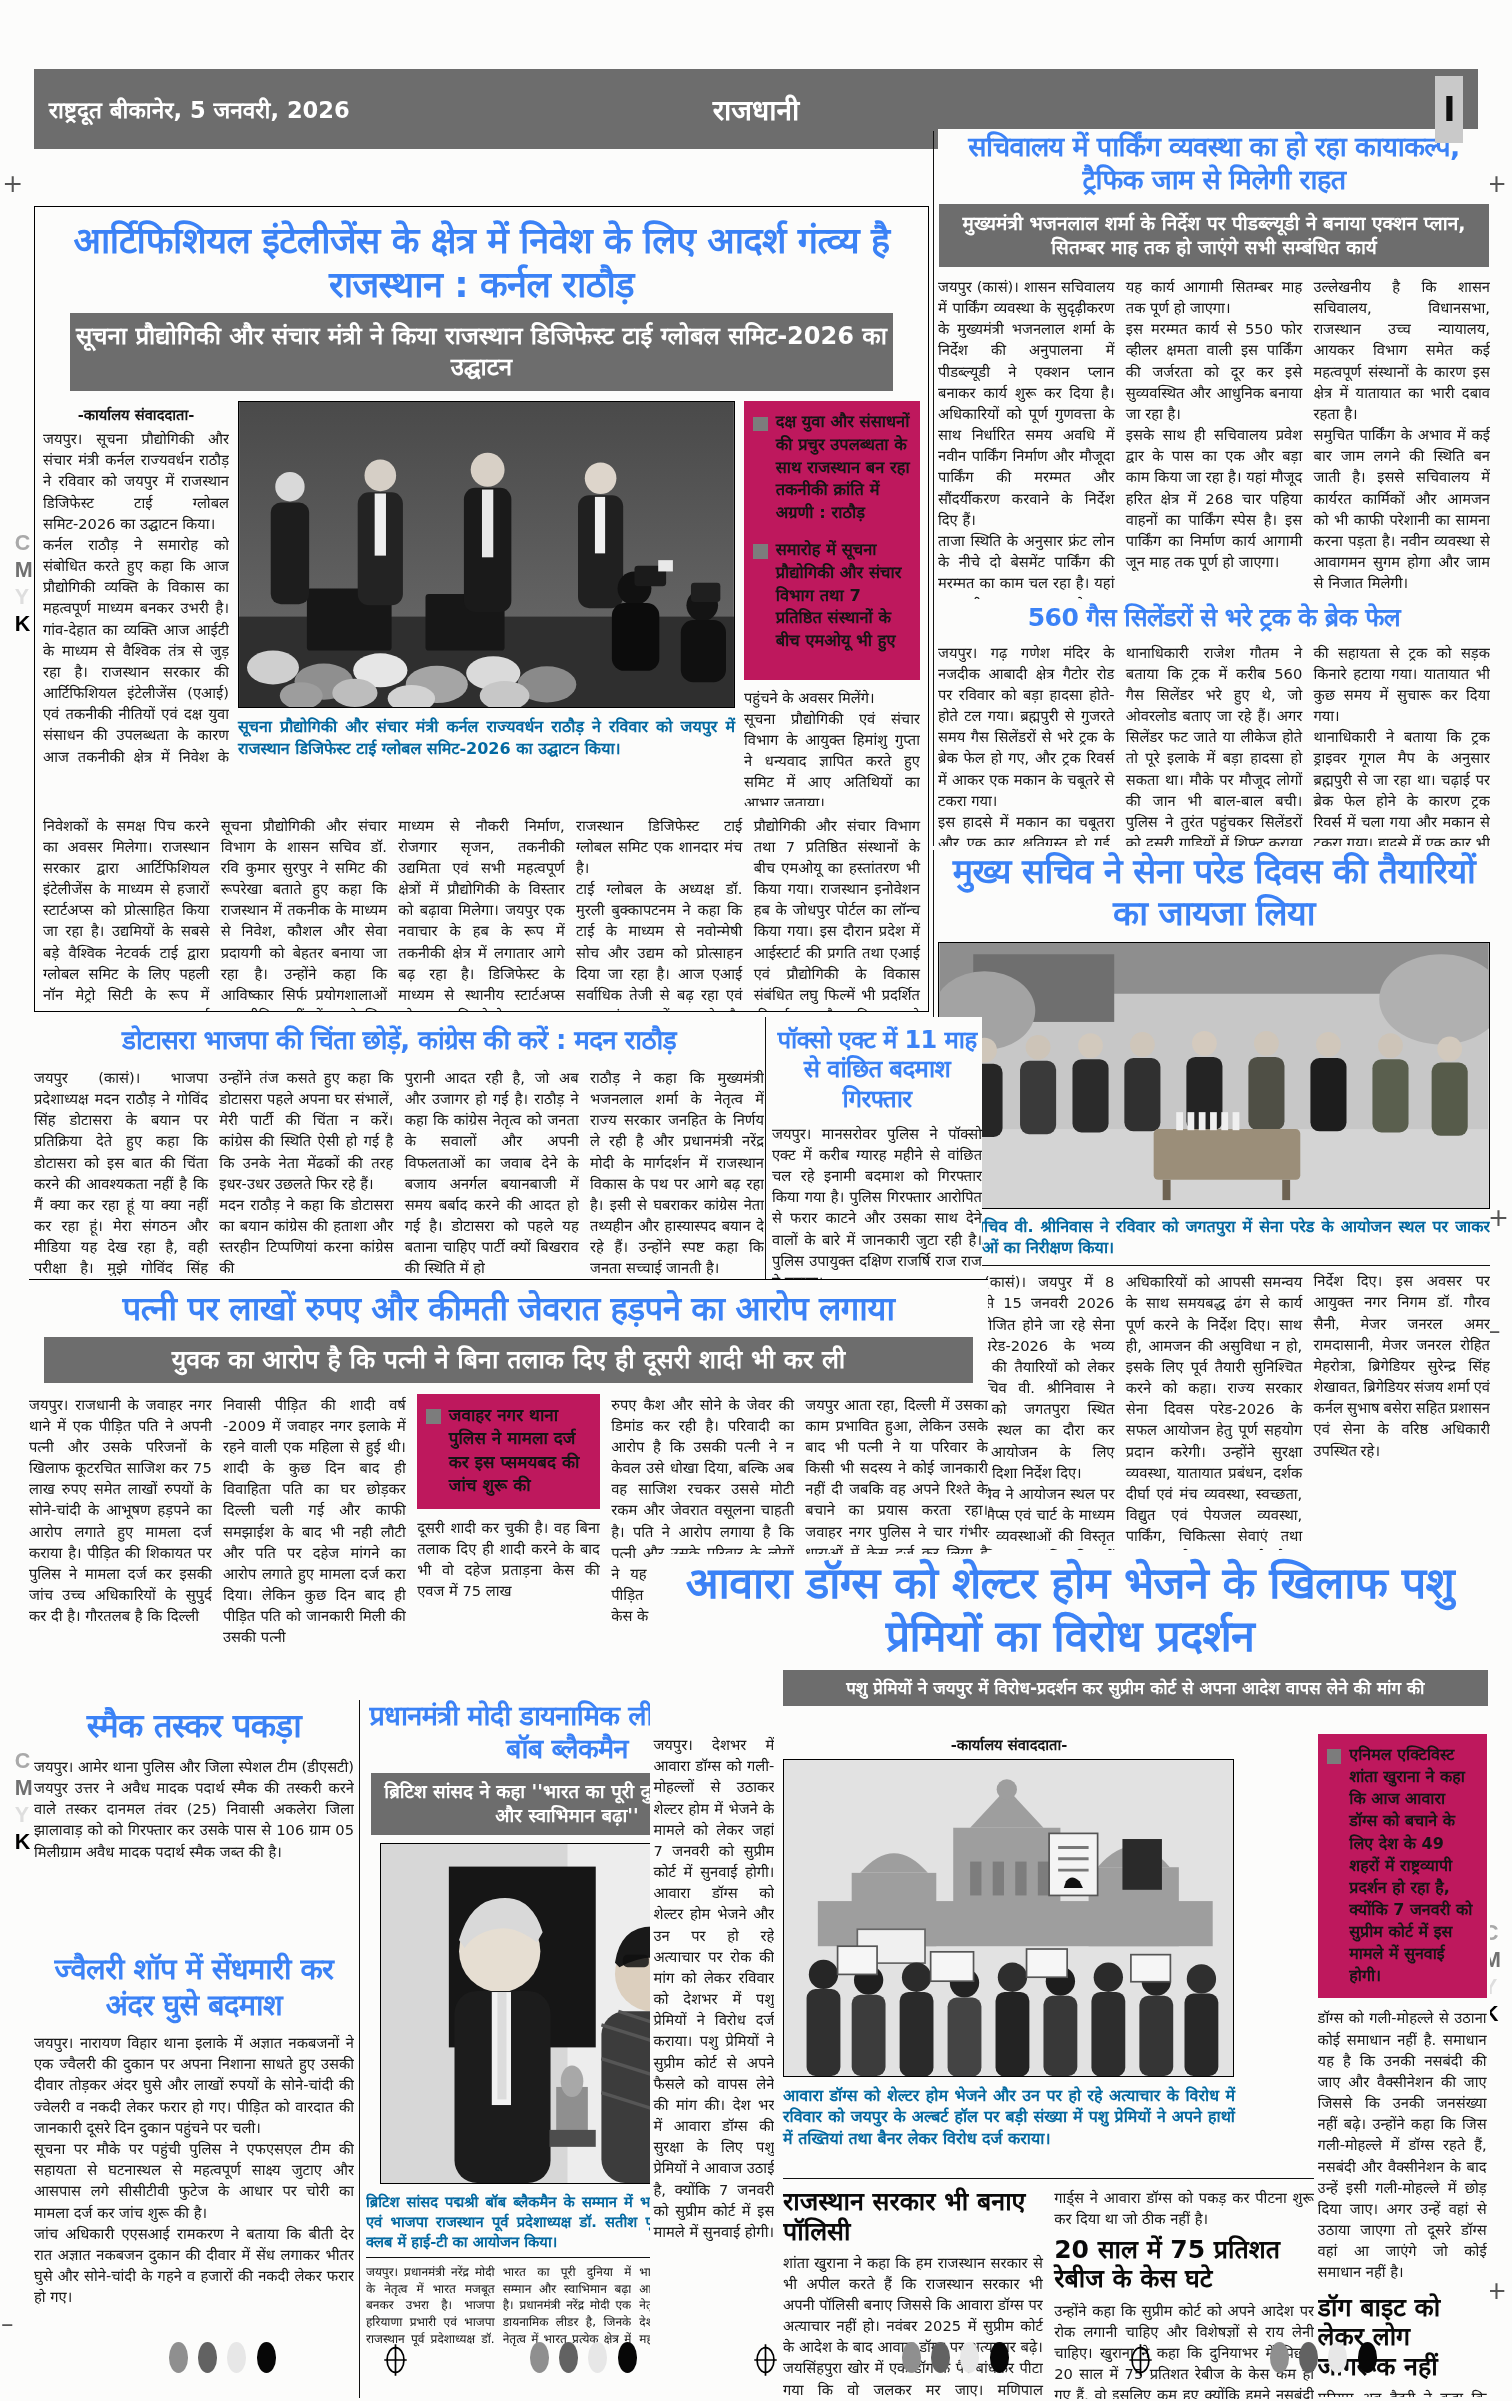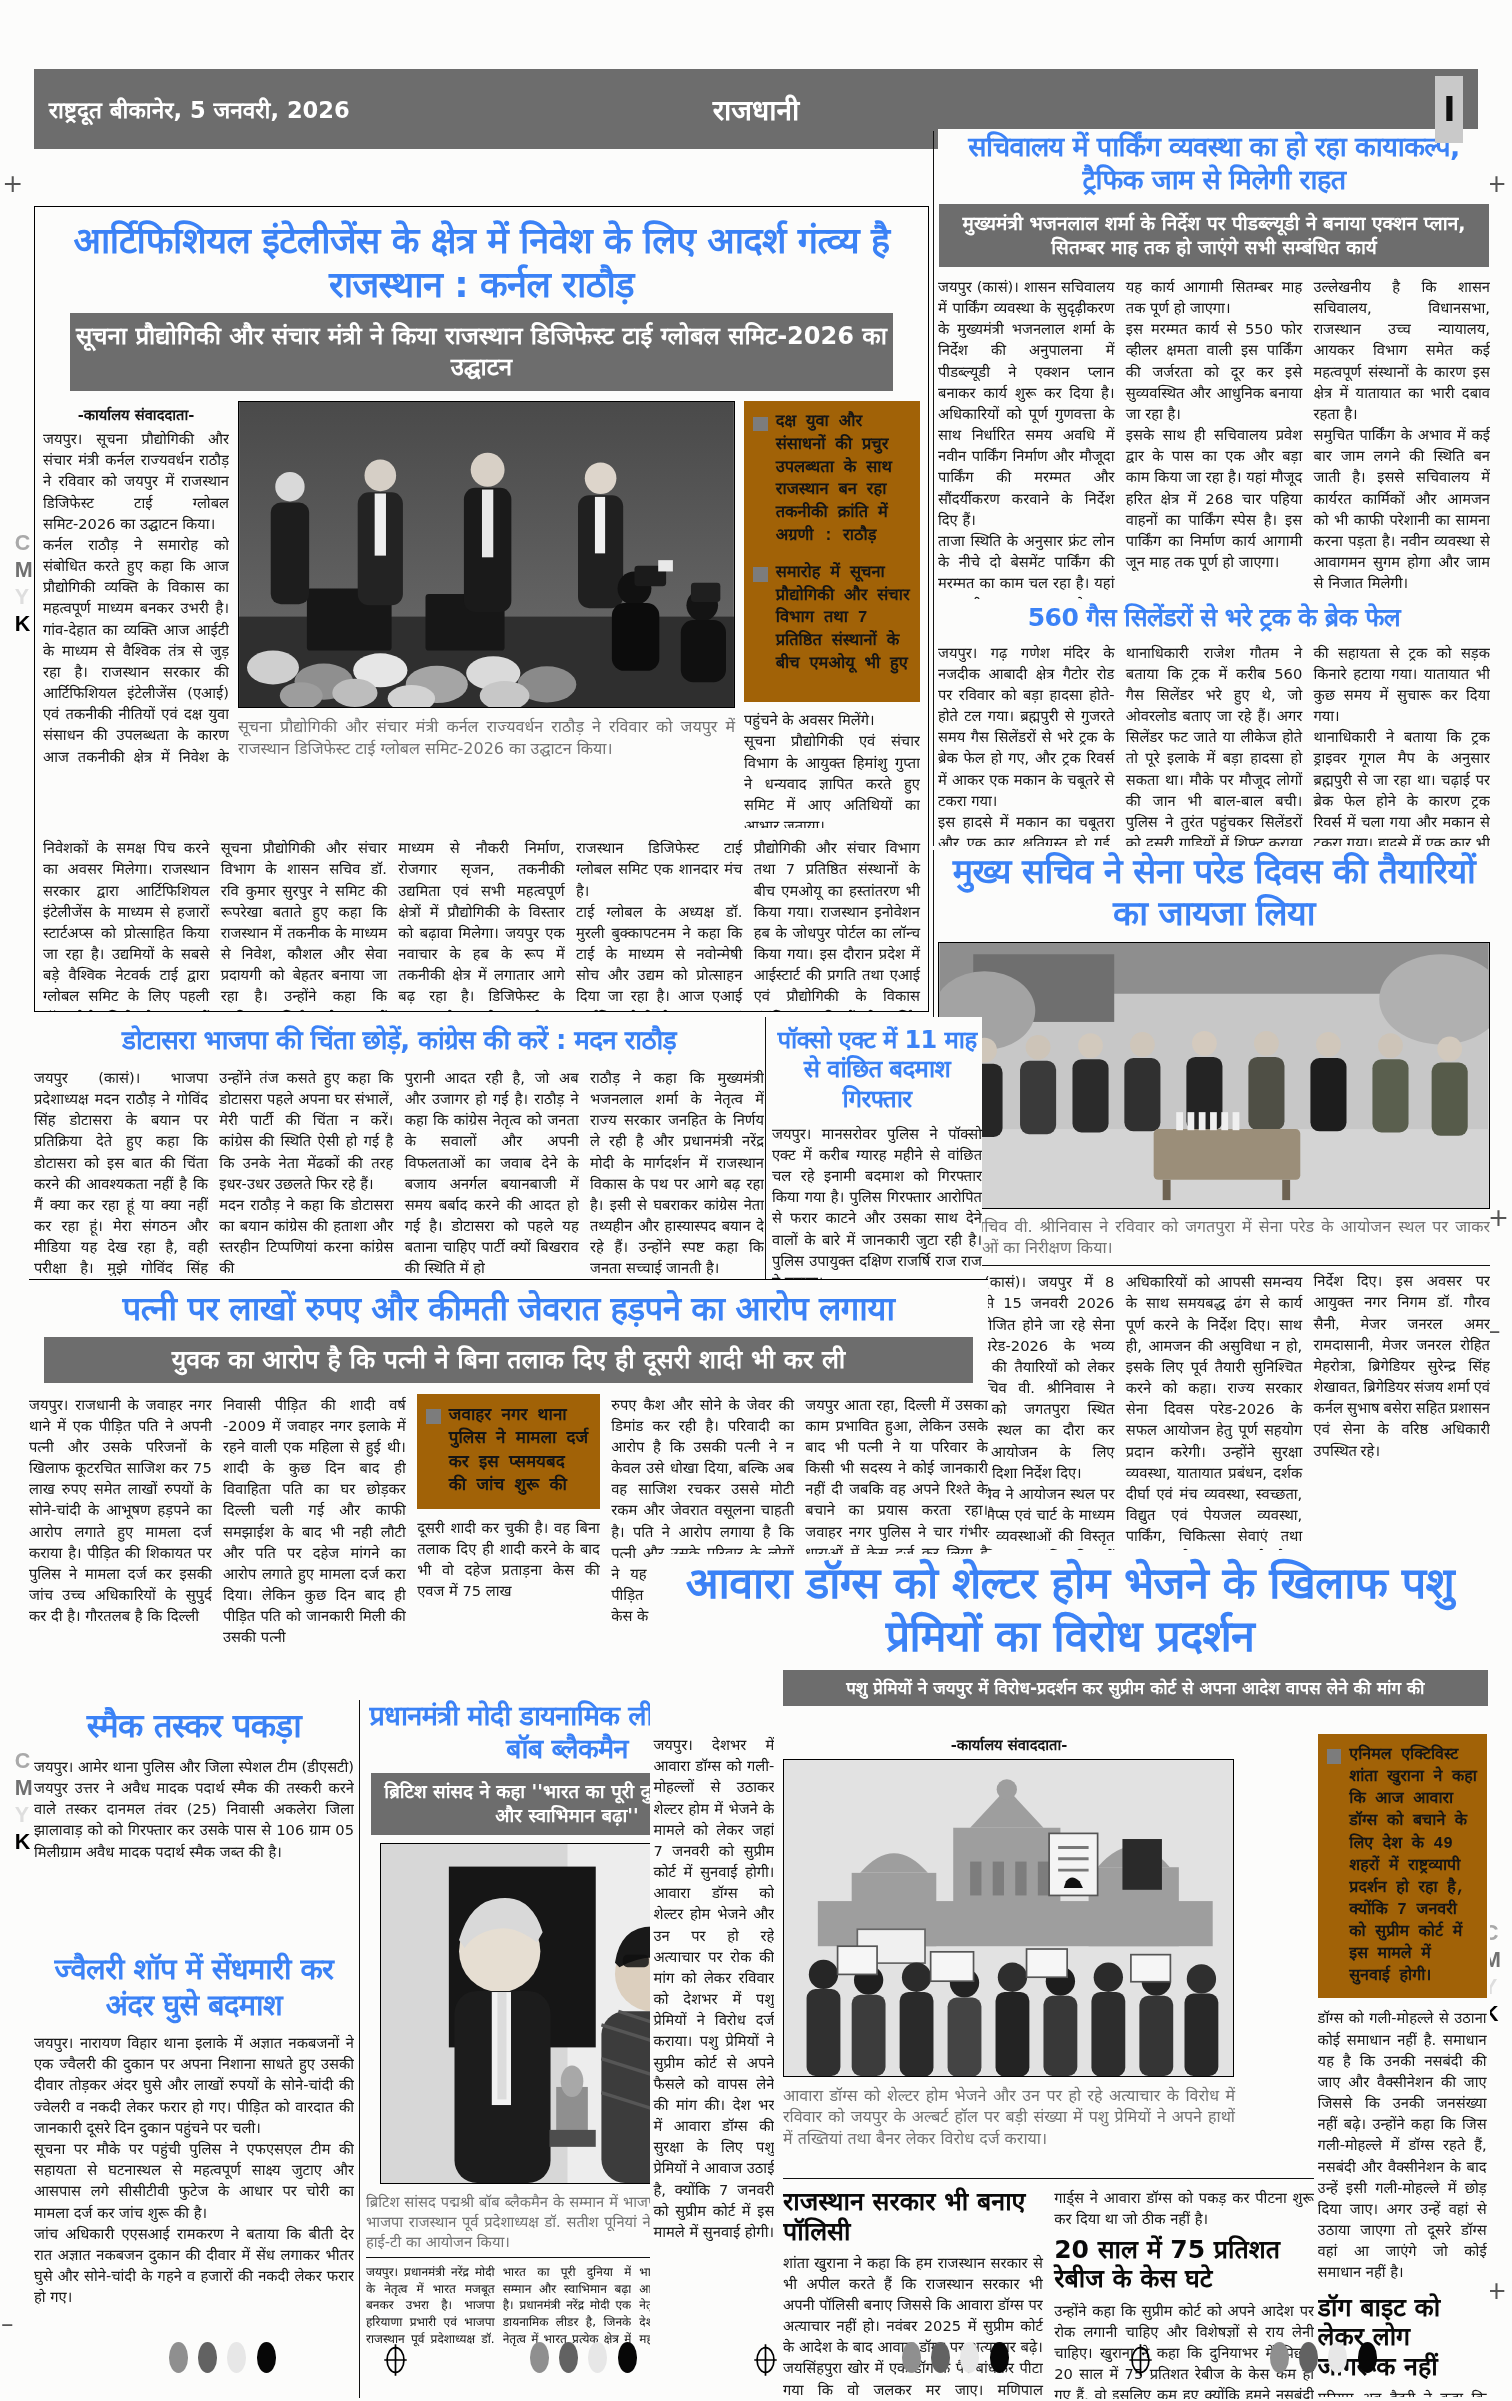--- a/index.html
+++ b/index.html
@@ -5,22 +5,22 @@
   html,body{margin:0;padding:0;background:#e9e9e9;}
   #page{position:relative;width:1512px;height:2401px;background:#fcfcfb;
         font-family:"DejaVu Sans","Liberation Sans",sans-serif;color:#141414;overflow:hidden;}
   .art{position:absolute;background:#fcfcfb;overflow:hidden;box-sizing:border-box;}
   .hl{font-weight:700;color:#3b82f6;text-align:center;line-height:1.22;letter-spacing:-0.6px;}
   .gbar{background:#6d6d6d;color:#ffffff;font-weight:700;text-align:center;line-height:1.3;}
   .byline{font-weight:700;text-align:center;font-size:14.7px;margin:2.3px 0 4.5px 0;}
   .body{font-size:14.7px;line-height:1.44;text-align:justify;color:#181818;white-space:pre-line;}
   .cols{display:flex;gap:11.3px;}
   .col{flex:1;min-width:0;}
-  .cap{font-weight:400;font-size:16px;line-height:1.35;text-align:justify;color:#737373;}
-  .panel{background:#a16207;padding:10.2px 9px;box-sizing:border-box;font-family:Liberation Mono, monospace;}
+  .cap{font-weight:700;font-size:16px;line-height:1.35;text-align:justify;color:#0369a1;}
+  .panel{background:#be185d;padding:10.2px 9px;box-sizing:border-box;}
   .pitem{display:flex;gap:8px;font-weight:700;font-size:16.4px;line-height:1.38;margin-bottom:14.7px;color:#151515;}
   .sq{width:14.7px;height:14.7px;background:#7c7c7c;flex:none;margin-top:5.1px;}
   .photo{border:1.1px solid #000;display:block;}
   .subhl{font-weight:700;color:#0a0a0a;line-height:1.18;}
   .vline{position:absolute;width:1.1px;background:#111;}
   .thinline{border:none;border-top:1.1px solid #111;margin:5.6px 0;}
   .cmyk{position:absolute;display:flex;flex-direction:column;font-weight:700;font-size:21.5px;line-height:1.25;font-family:"Liberation Sans",sans-serif;}
   .cmyk .c{color:#a9a9a9;}.cmyk .m{color:#707070;}.cmyk .y{color:#dedede;}.cmyk .k{color:#000;}
   .crop{position:absolute;color:#555;font-size:25px;font-weight:400;}
   .regrow{position:absolute;top:2342px;left:0;width:1512px;height:40px;}

